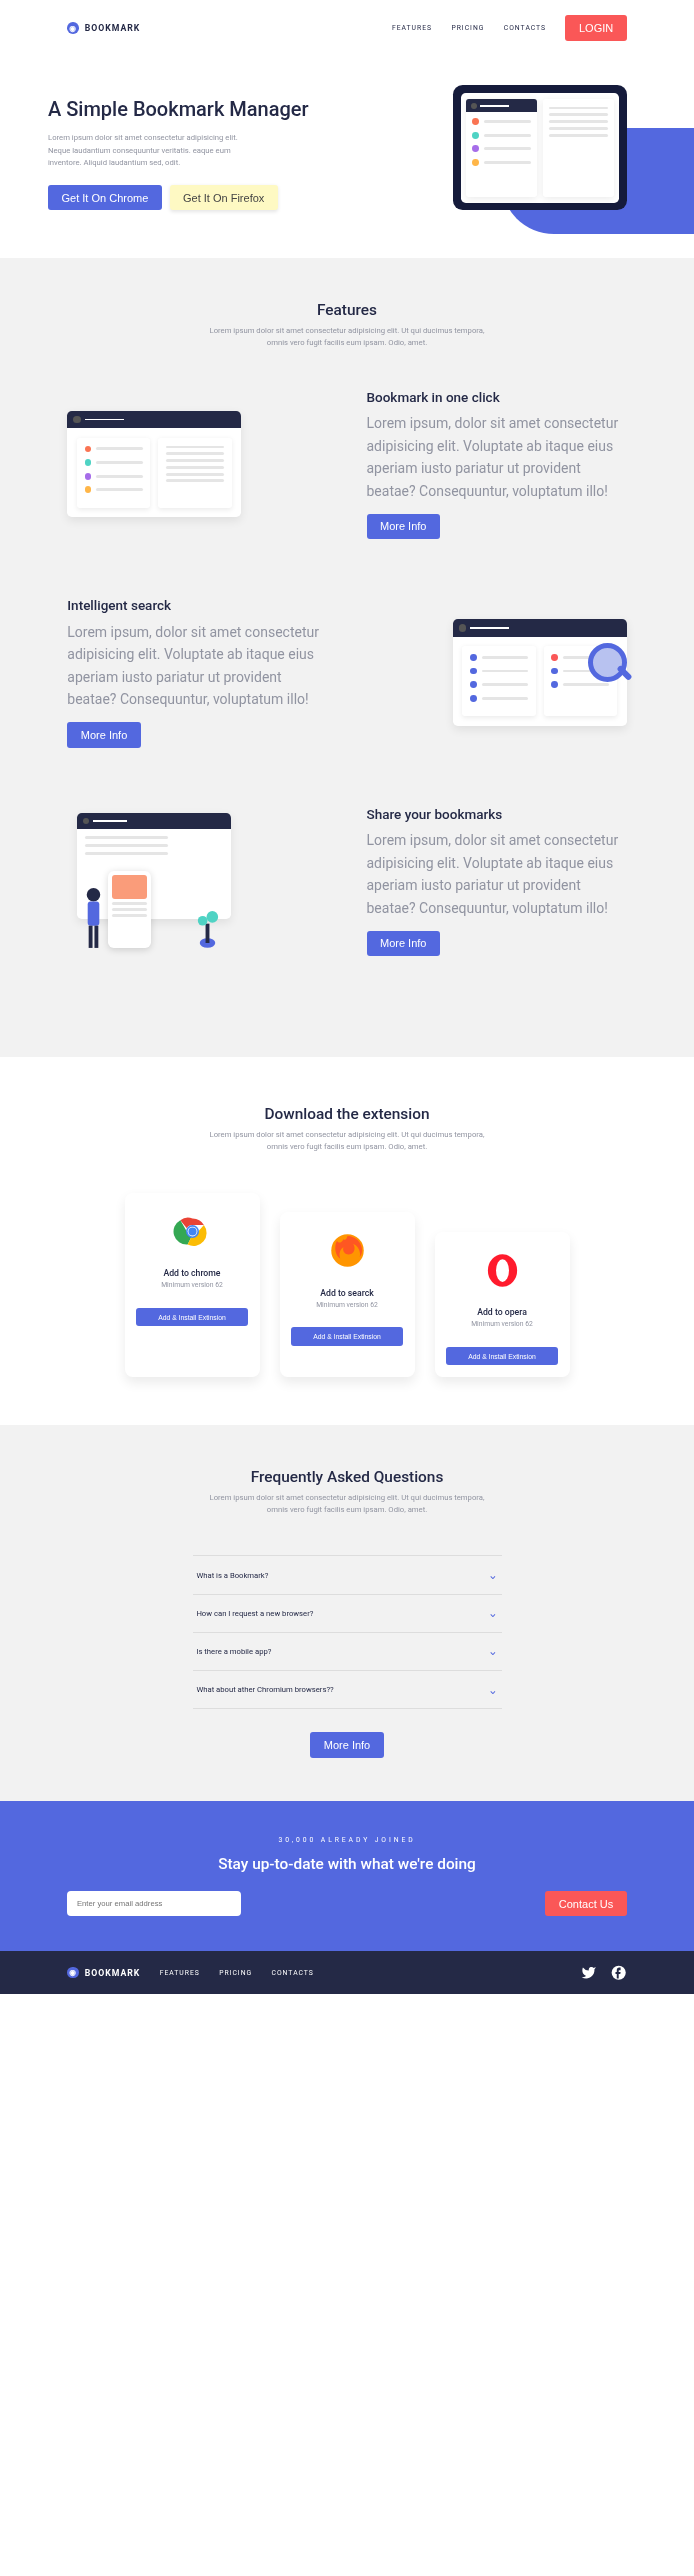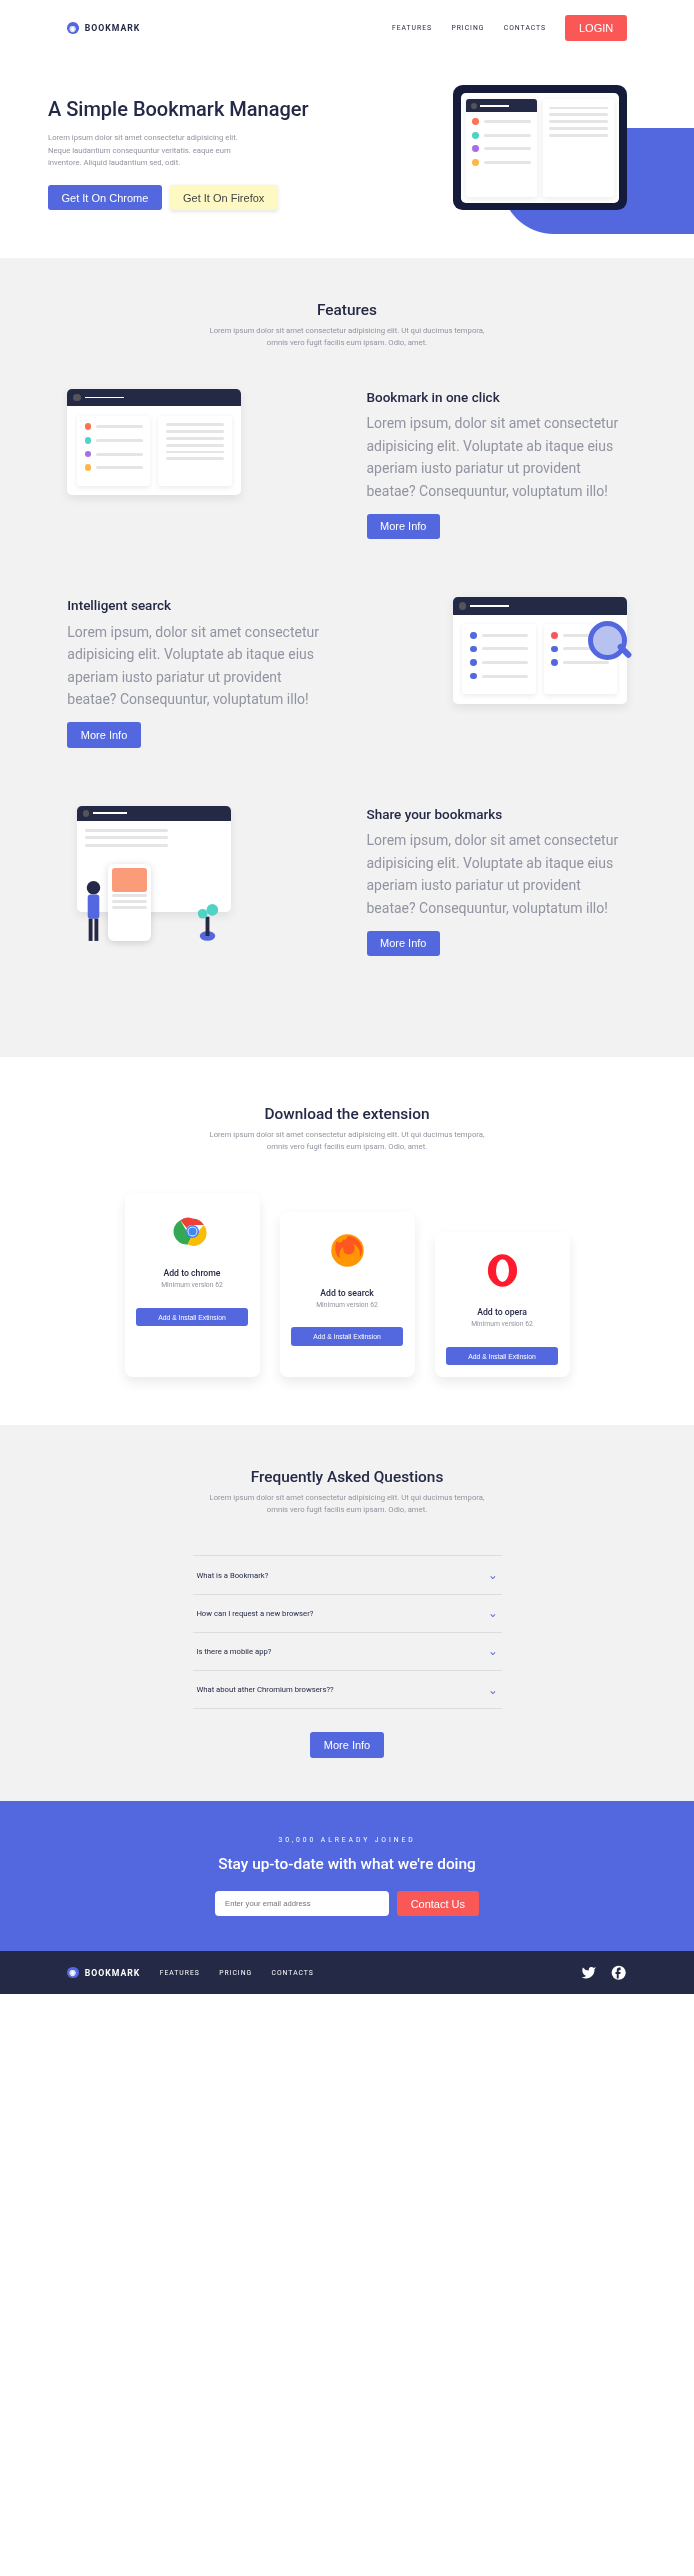--- a/index.html
+++ b/index.html
@@ -28,21 +28,21 @@
 .tablet-header{height:13.5px;background:#242946;border-radius:2.9px 2.9px 0 0;margin:-7.7px -5.8px 5.8px;display:flex;align-items:center;padding:0 4.8px;gap:2.9px}
 .tablet-header::before{content:"";width:5.8px;height:5.8px;background:#555;border-radius:50%}
 .tablet-header::after{content:"";flex:1;height:1.9px;background:#fff;max-width:29px}
 .tablet-row{display:flex;align-items:center;gap:4.8px;margin-bottom:6.8px}
 .dot{width:6.8px;height:6.8px;border-radius:50%}
 .line{flex:1;height:2.9px;background:#e5e5e5;border-radius:1.9px}
 .text-lines .line{margin-bottom:3.9px}
 .section-gray{background:#f2f2f2;padding:43px 0}
 .section-title{text-align:center;margin-bottom:5.8px;font-size:15.4px;font-weight:500}
 .section-sub{text-align:center;font-size:7.7px;color:#9194a1;max-width:289px;margin:0 auto 39px;line-height:1.6}
-.feature{display:flex;align-items:flex-start;gap:39px;margin-bottom:58px;position:relative}
+.feature{display:flex;align-items:center;gap:39px;margin-bottom:58px;position:relative}
 .feature.reverse{flex-direction:row-reverse}
 .feature-img{flex:1;position:relative}
 .feature-text{flex:1}
 .feature-text h3{font-size:13.5px;font-weight:500;margin-bottom:7.7px}
 .feature-text p{font-size:14px;color:#9194a1;line-height:1.6;margin-bottom:11.6px}
 .blob-left{position:absolute;left:-116px;bottom:-19.3px;width:251px;height:96px;background:#5368df;border-radius:0 96px 96px 0;z-index:-1}
 .blob-right-f{position:absolute;right:-116px;bottom:-19.3px;width:251px;height:96px;background:#5368df;border-radius:96px 0 0 96px;z-index:-1}
 .browser-card{width:174px;background:#fff;border-radius:4.8px;box-shadow:0 3.9px 9.6px rgba(0,0,0,0.08)}
 .browser-header{height:17.4px;background:#242946;border-radius:4.8px 4.8px 0 0;display:flex;align-items:center;padding:0 5.8px;gap:3.9px}
 .browser-header::before{content:"";width:7.7px;height:7.7px;background:#555;border-radius:50%}
@@ -62,21 +62,21 @@
 .dl-card h4{font-size:8.7px;margin-bottom:2.9px;font-weight:500}
 .dl-card p{font-size:6.8px;color:#9194a1;margin-bottom:15.4px}
 .dl-card .btn{width:100%;font-size:6.8px;padding:5.8px}
 .faq-list{max-width:309px;margin:0 auto 23px}
 .faq-item{border-bottom:1px solid #ddd;padding:11.6px 3.9px;display:flex;justify-content:space-between;align-items:center;font-size:7.7px;cursor:pointer}
 .faq-item:first-child{border-top:1px solid #ddd}
 .faq-chevron{color:#5368df;font-size:11.6px}
 .cta{background:#5368df;color:#fff;padding:35px 0;text-align:center}
 .cta-label{font-size:6.8px;letter-spacing:2.9px;margin-bottom:11.6px}
 .cta h2{font-size:15.4px;font-weight:500;margin-bottom:17.4px}
-.cta-form{display:flex;gap:7.7px;justify-content:center}
+.cta-form{display:flex;gap:7.7px;justify-content:space-between}
 .cta-input{padding:7.7px 9.6px;border-radius:3.9px;border:none;font-size:7.7px;width:174px}
 footer{background:#242946;color:#fff;padding:13.5px 0}
 .footer-inner{display:flex;justify-content:space-between;align-items:center}
 .footer-left{display:flex;align-items:center;gap:19.3px;font-size:6.8px;letter-spacing:1px}
 .footer-social{display:flex;gap:15.4px;font-size:13.5px}
 .share-scene{position:relative;width:174px;height:135px}
 .share-bg{width:154px;height:106px;background:#fff;border-radius:4.8px;box-shadow:0 3.9px 9.6px rgba(0,0,0,0.08);position:absolute;top:0;left:9.6px}
 .share-bg-header{height:15.4px;background:#242946;border-radius:4.8px 4.8px 0 0;display:flex;align-items:center;gap:3.9px;padding:0 5.8px}
 .share-bg-header::before{content:"";width:6.8px;height:6.8px;background:#555;border-radius:50%}
 .share-bg-header::after{content:"";height:1.9px;background:#fff;width:34px}

